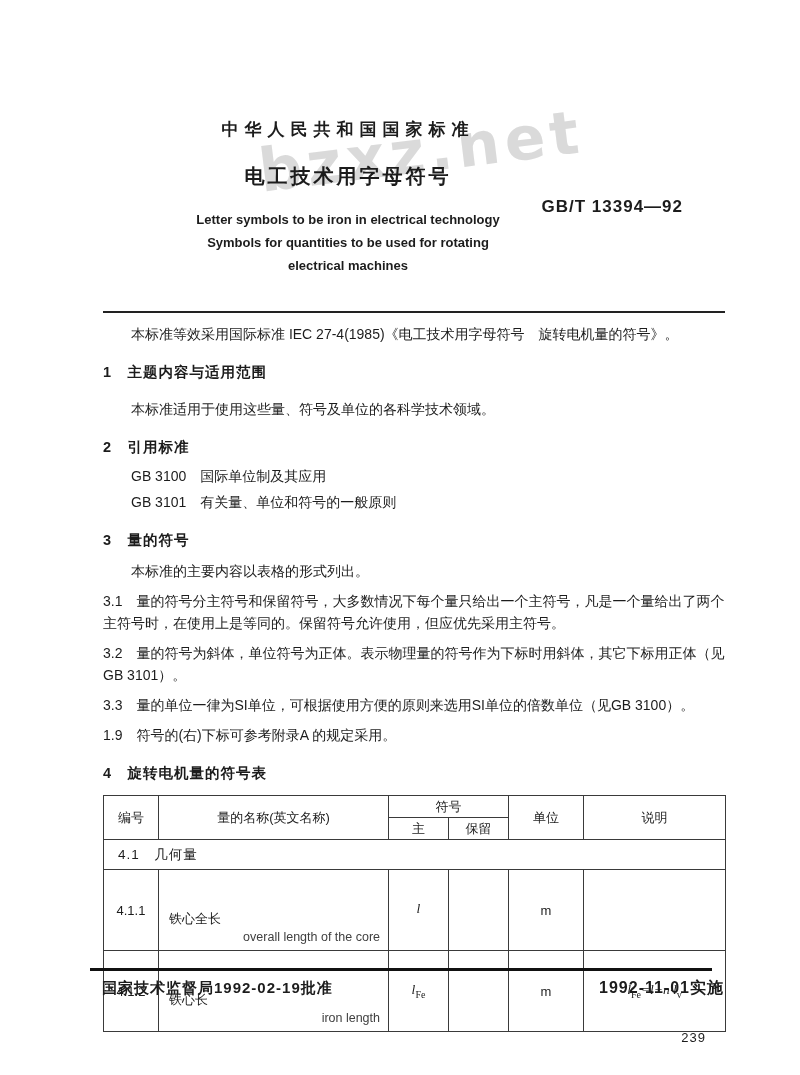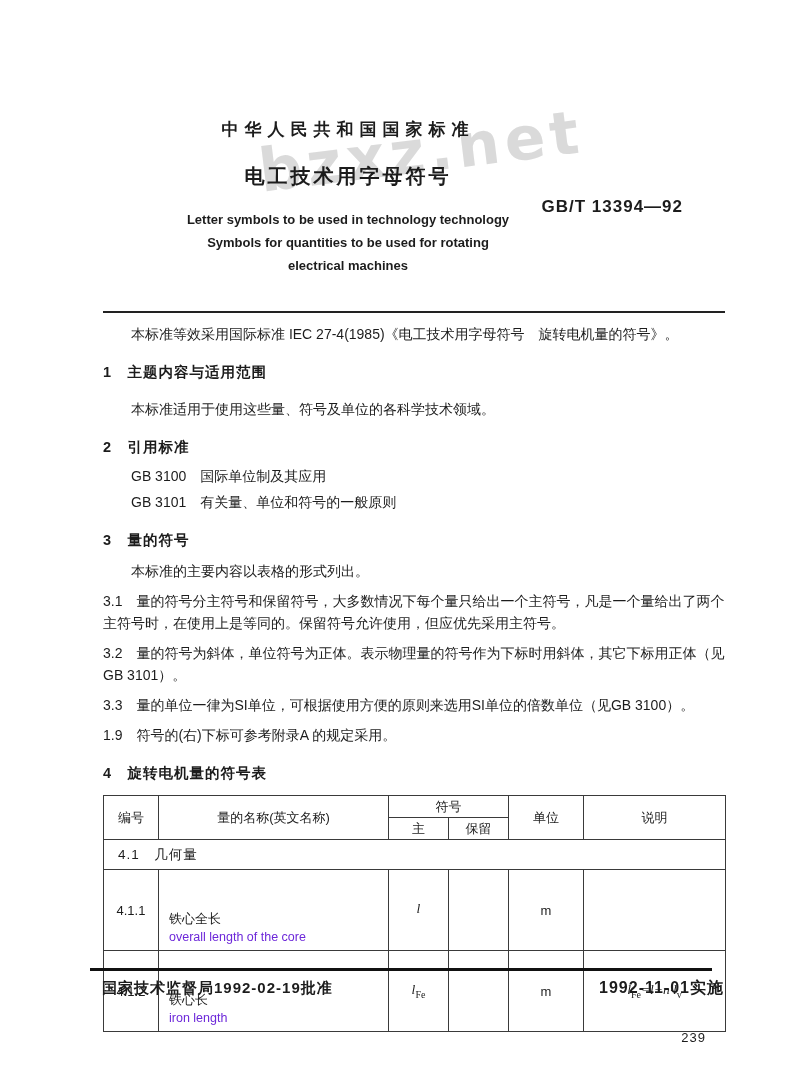--- a/index.html
+++ b/index.html
@@ -38,21 +38,21 @@
   table.sym-table th { height:22px; text-align:center; vertical-align:middle; }
   .col-no { width:55px; } .col-name { width:230px; } .col-main { width:60px; }
   .col-res { width:60px; } .col-unit { width:75px; } .col-note { width:142px; }
   .section-row td { height:30px; padding-left:14px; font-weight:bold; font-size:13.5px; letter-spacing:1px; }
   .data-row td { vertical-align:middle; }
   .data-row.r1 td { height:54px; }
   .data-row.r2 td { height:48px; }
   .cell-no { text-align:center; }
   .cell-name { padding:4px 8px 4px 10px; }
   .name-cn { font-size:13px; line-height:19px;margin-top:35px; }
-  .name-en { font-size:12.5px; line-height:18px; color:#6d28d9; }
+  .name-en { font-size:12.5px; line-height:18px; color:#404040;text-align:right; }
   .cell-center { text-align:center; }
   .sym, .note-formula {
     font-family:"Liberation Serif", serif; font-style:italic; font-size:13.5px;
   }
   .sym sub, .note-formula sub { font-size:10px; font-style:normal; }
   .footer-line { position:absolute; left:90px; top:968px; width:622px; border-top:3px solid #111; }
   .footer-row {
     position:absolute; left:102px; top:978px; width:622px;
     display:flex; justify-content:space-between; align-items:baseline;
     font-weight:bold;
@@ -73,21 +73,21 @@
     <div class="center-block std-label">中华人民共和国国家标准</div>
 
     <div class="title-wrap">
       <div class="center-block">
         <div class="doc-title">电工技术用字母符号</div>
       </div>
       <div class="std-number">GB/T 13394—92</div>
     </div>
 
     <div class="center-block english">
-      <div>Letter symbols to be used in technology technology</div>
+      <div>Letter symbols to be iron in electrical technology</div>
       <div>Symbols for quantities to be used for rotating</div>
       <div>electrical machines</div>
     </div>
 
     <hr class="rule">
 
     <p class="body indent intro">本标准等效采用国际标准 IEC 27-4(1985)《电工技术用字母符号　旋转电机量的符号》。</p>
 
     <h3 class="sec-heading">1　主题内容与适用范围</h3>
     <p class="body indent follow">本标准适用于使用这些量、符号及单位的各科学技术领域。</p>

